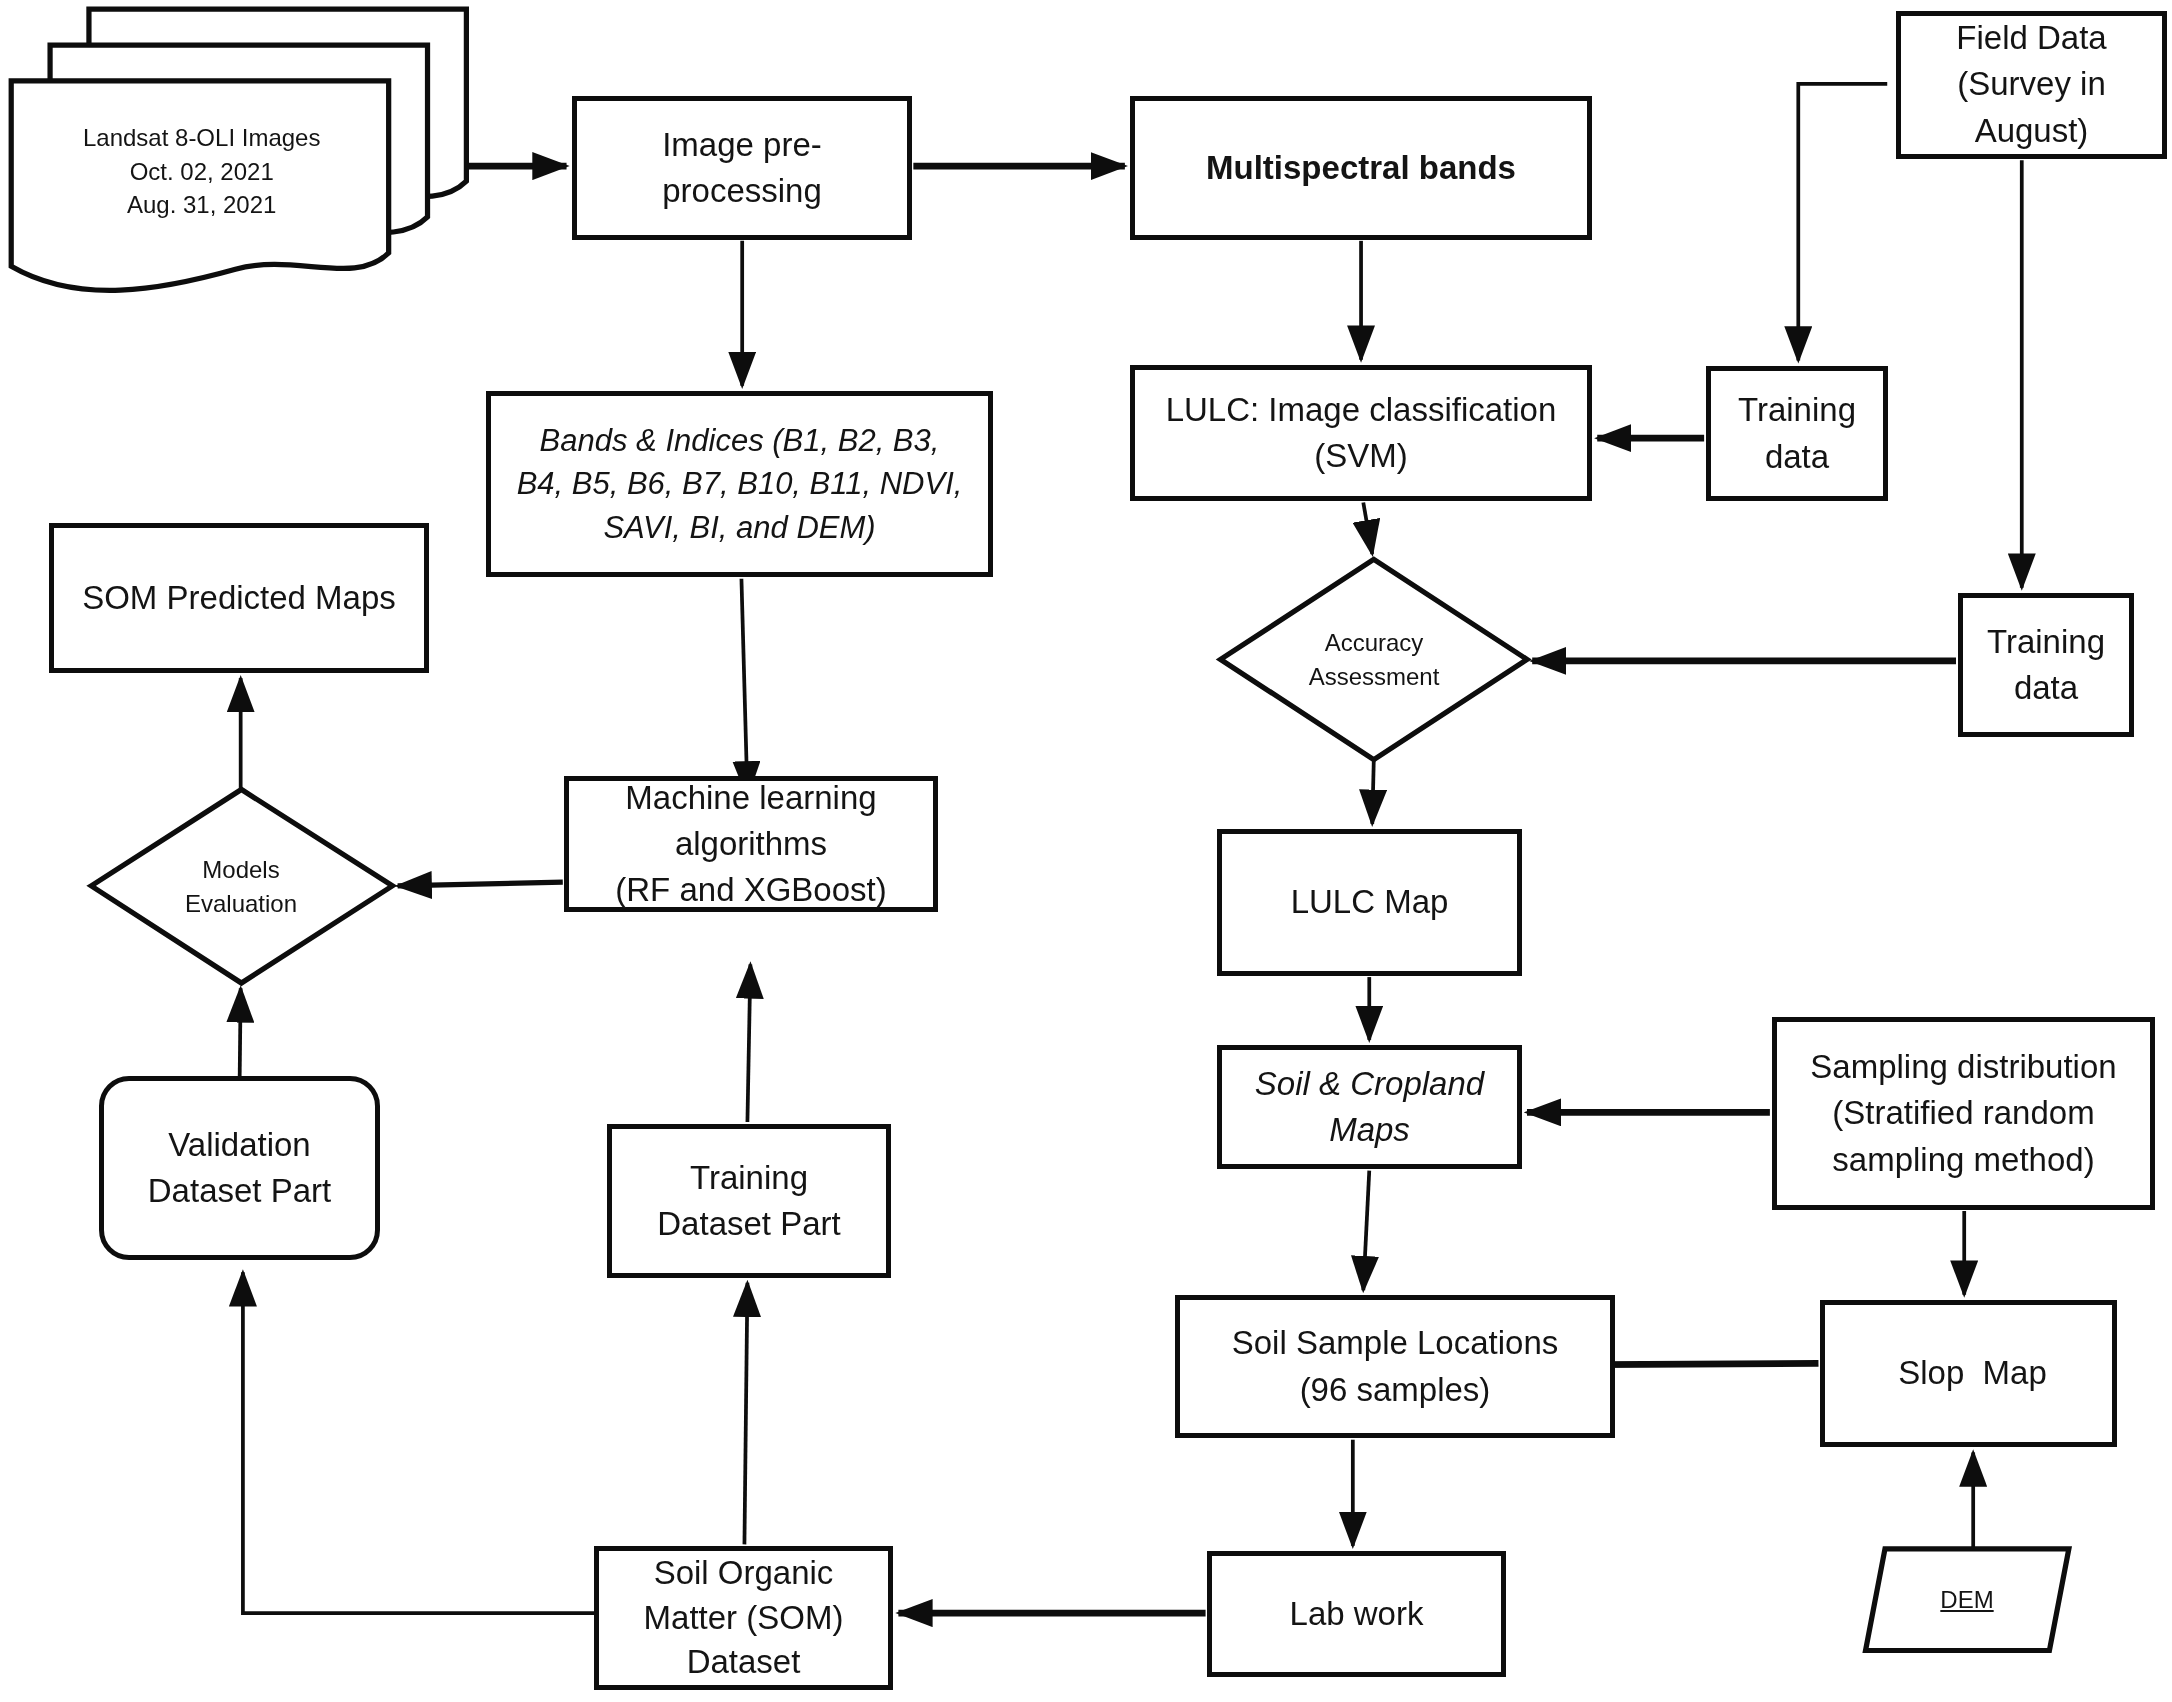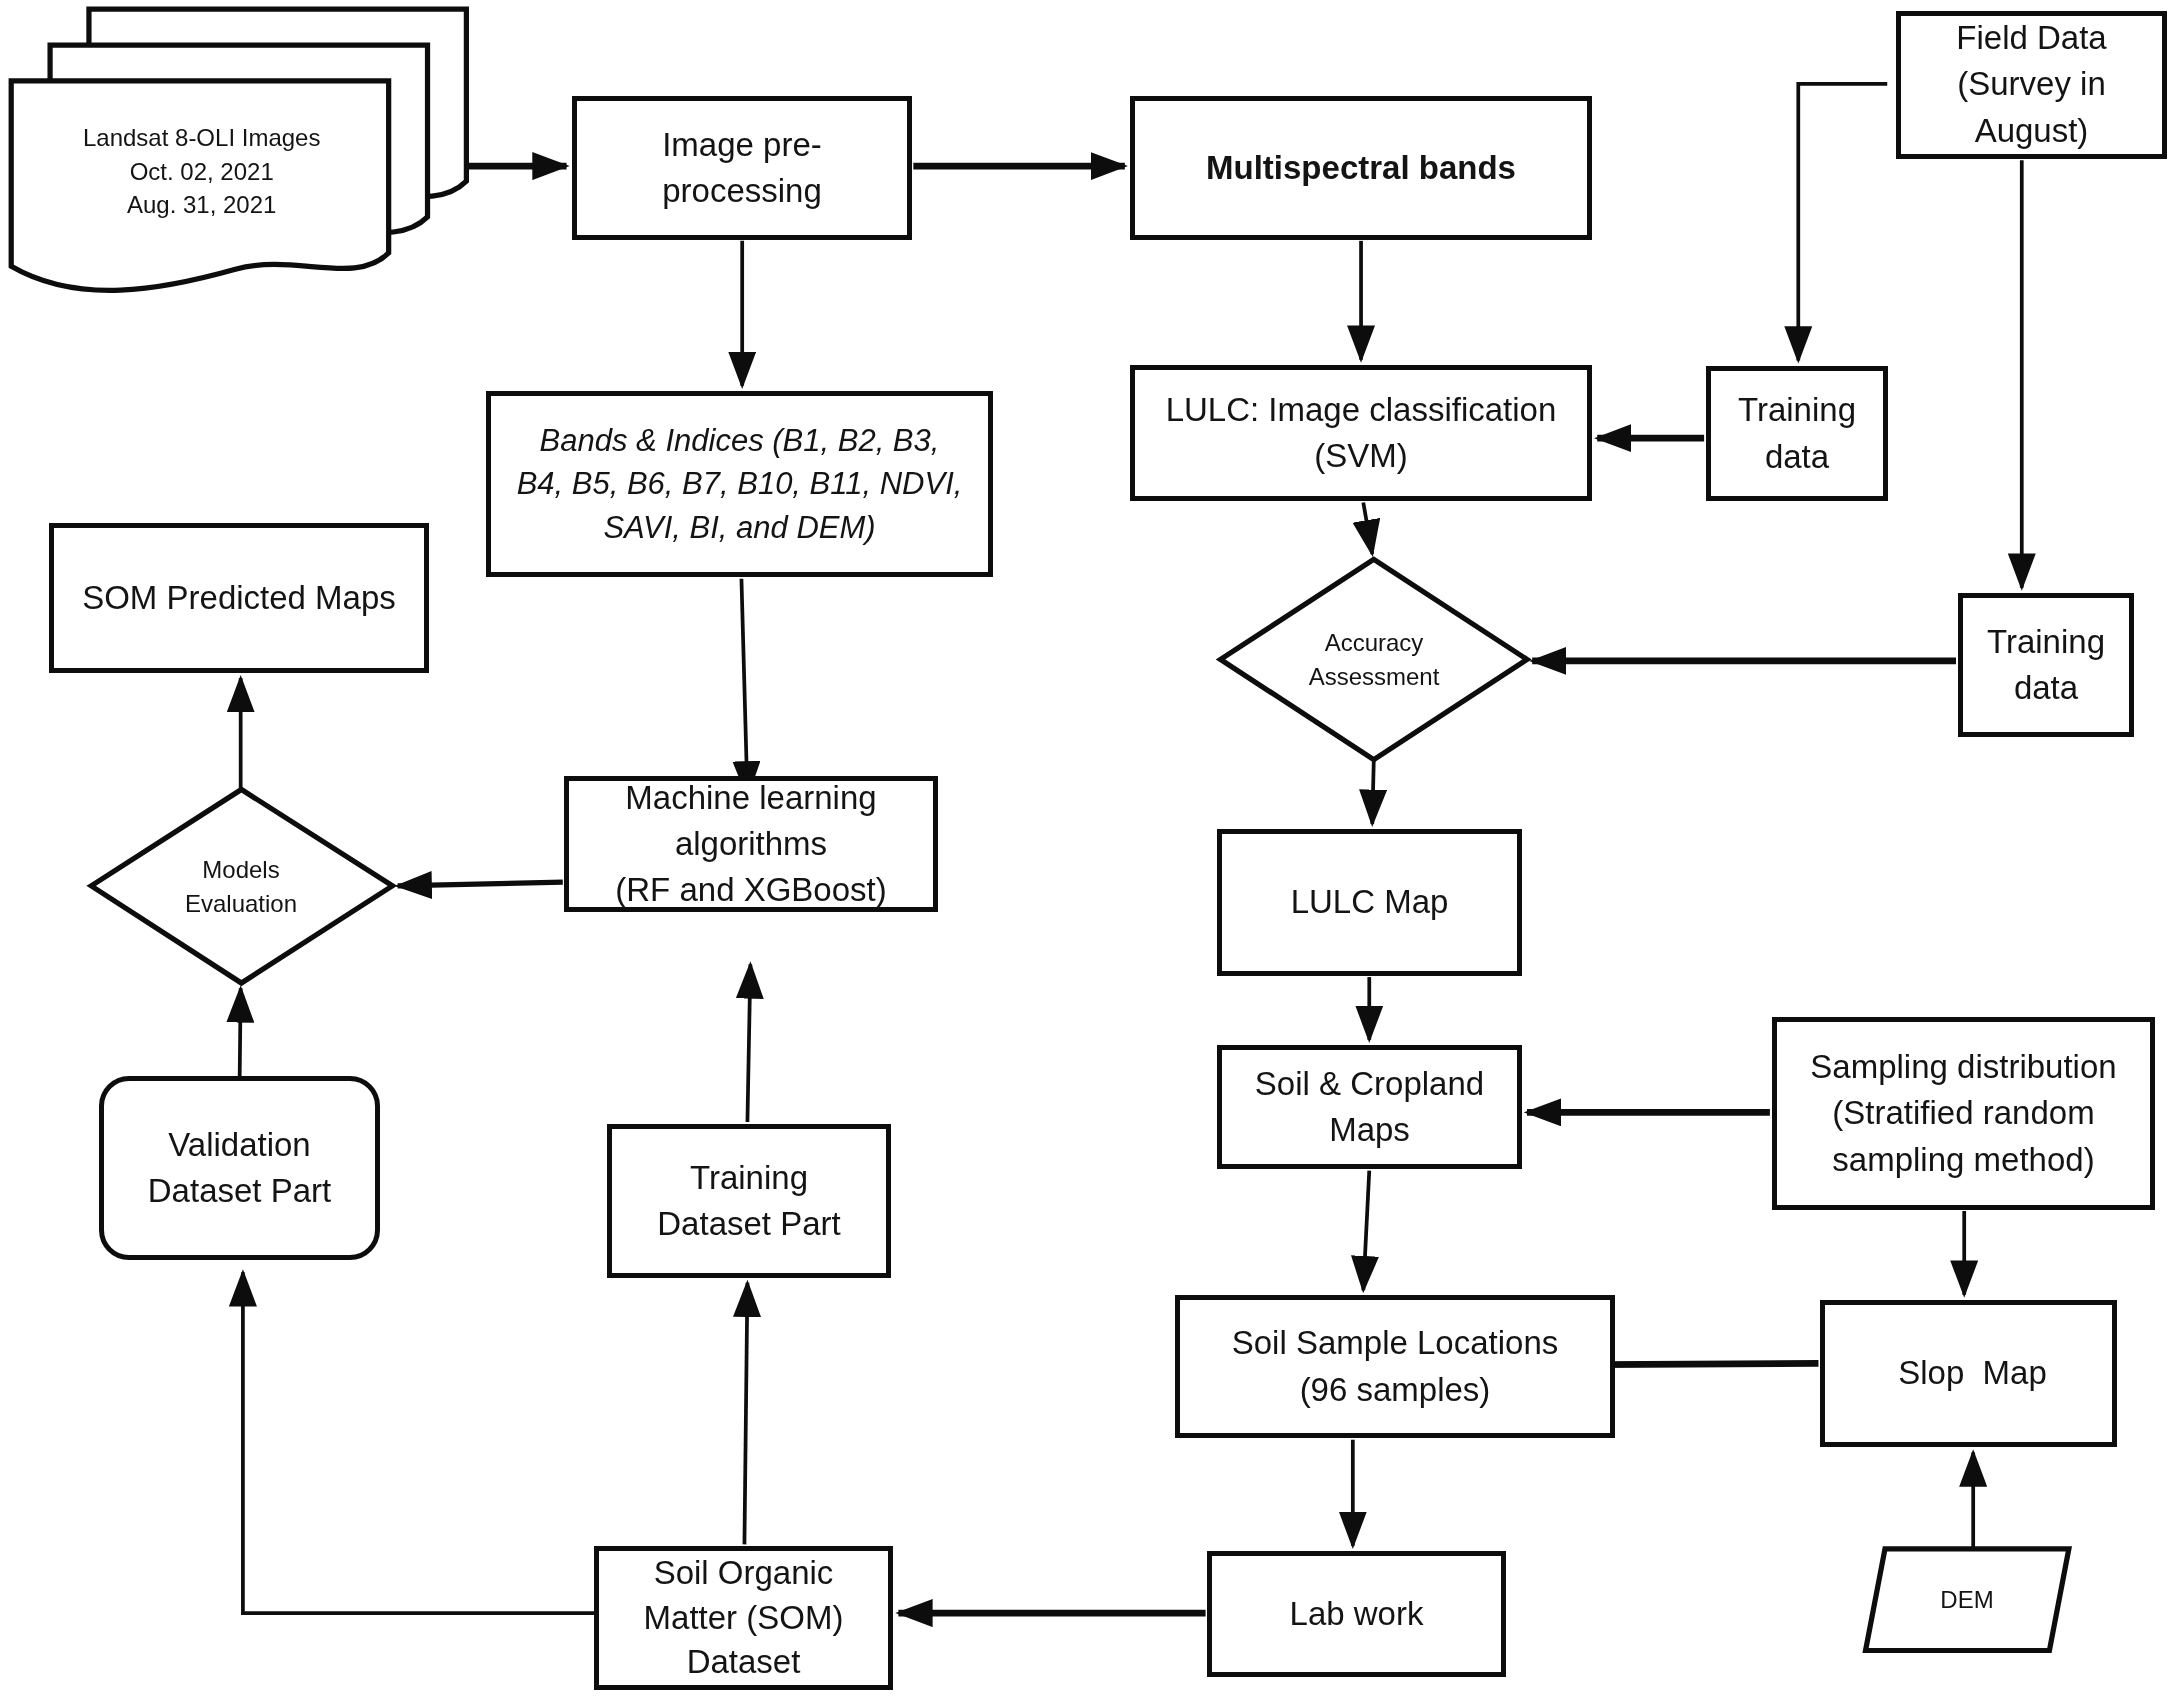--- a/index.html
+++ b/index.html
@@ -121,21 +121,21 @@
 
   <div class="node" style="left:1958px;top:593px;width:176px;height:144px;">
     <span class="lbl">Training
 data</span>
   </div>
 
   <div class="node" style="left:1217px;top:829px;width:305px;height:147px;">
     <span class="lbl">LULC Map</span>
   </div>
 
-  <div class="node" style="left:1217px;top:1045px;width:305px;height:124px;">
+  <div class="node" style="left:1217px;top:1045px;width:305px;height:124px;font-style:italic;">
     <span class="lbl">Soil &amp; Cropland
 Maps</span>
   </div>
 
   <div class="node" style="left:1772px;top:1017px;width:383px;height:193px;">
     <span class="lbl">Sampling distribution
 (Stratified random
 sampling method)</span>
   </div>
 
@@ -187,18 +187,18 @@
   <div class="shape-label" style="left:1243px;top:591px;width:262px;height:138px;">
     <span class="lbl">Accuracy
 Assessment</span>
   </div>
 
   <div class="shape-label" style="left:112px;top:819px;width:258px;height:135px;">
     <span class="lbl">Models
 Evaluation</span>
   </div>
 
-  <div class="shape-label" style="left:1885px;top:1551px;width:164px;height:97px;">
+  <div class="shape-label" style="left:1885px;top:1551px;width:164px;height:97px;text-decoration:underline;">
     <span class="lbl">DEM</span>
   </div>
 
 </div>
 
 
 </body></html>

